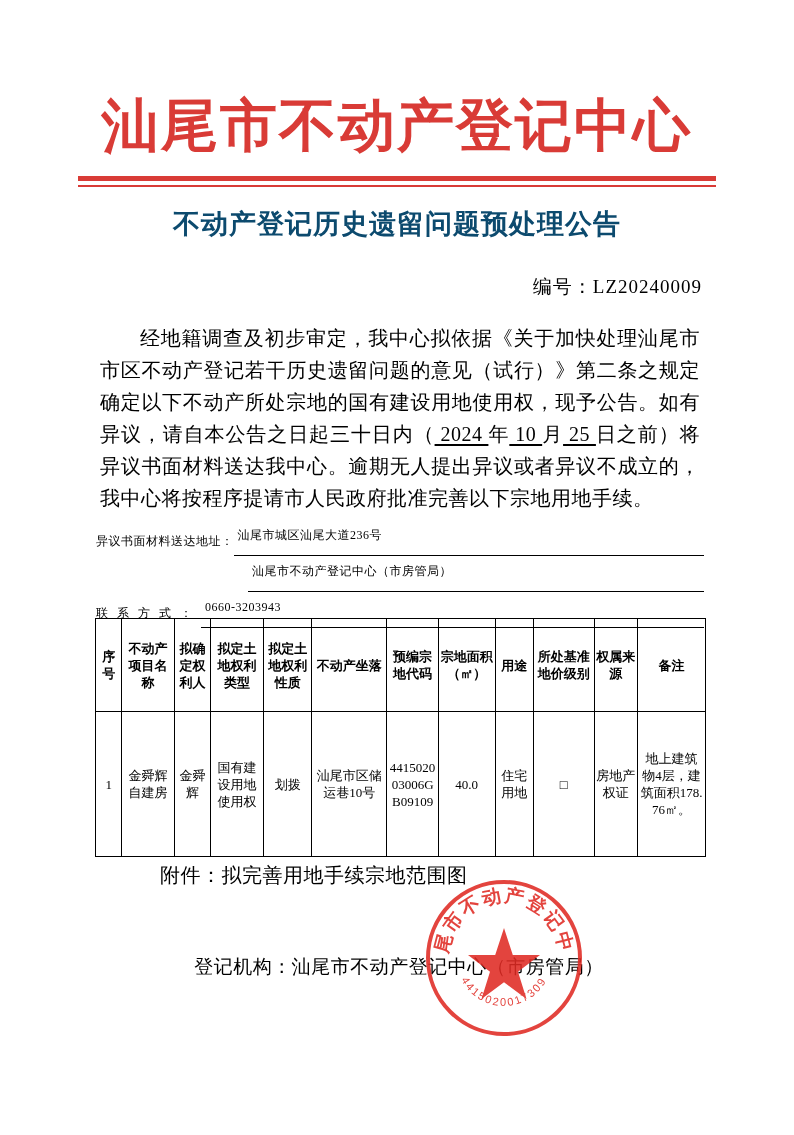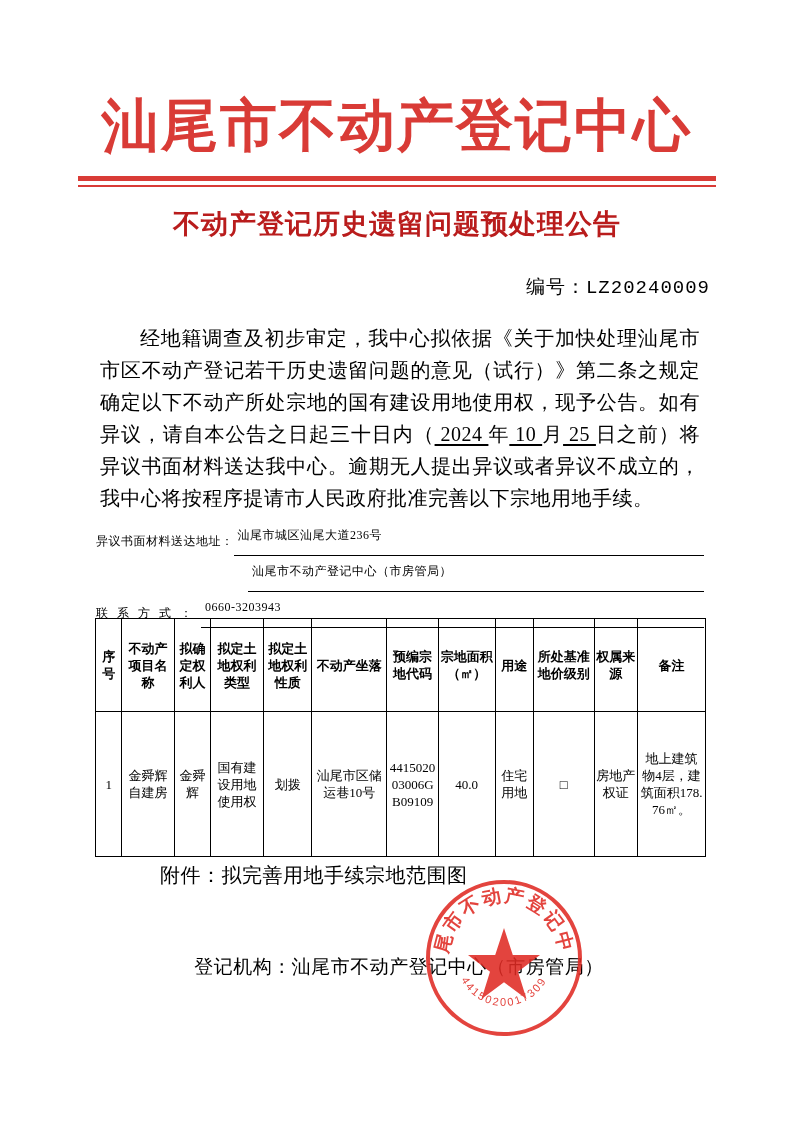--- a/index.html
+++ b/index.html
@@ -58,30 +58,29 @@
   .doc-subtitle {
     position: absolute;
     left: 0;
     top: 206px;
     width: 794px;
     text-align: center;
     font-family: "Liberation Serif", "DejaVu Serif", serif;
     font-weight: bold;
     font-size: 27px;
     letter-spacing: 1px;
-    color: #b91c1c;
+    color: #0c4a6e;
   }
 
   .doc-number {
     position: absolute;
-    right: 84px;
+    right: 92px;
     top: 274px;
     font-size: 19px;
     letter-spacing: 1px;
-    font-family: Liberation Mono, monospace;
   }
 
   
   .body-copy {
     position: absolute;
     left: 96px;
     top: 318px;
     width: 608px;
     font-size: 20px;
     line-height: 32px;

